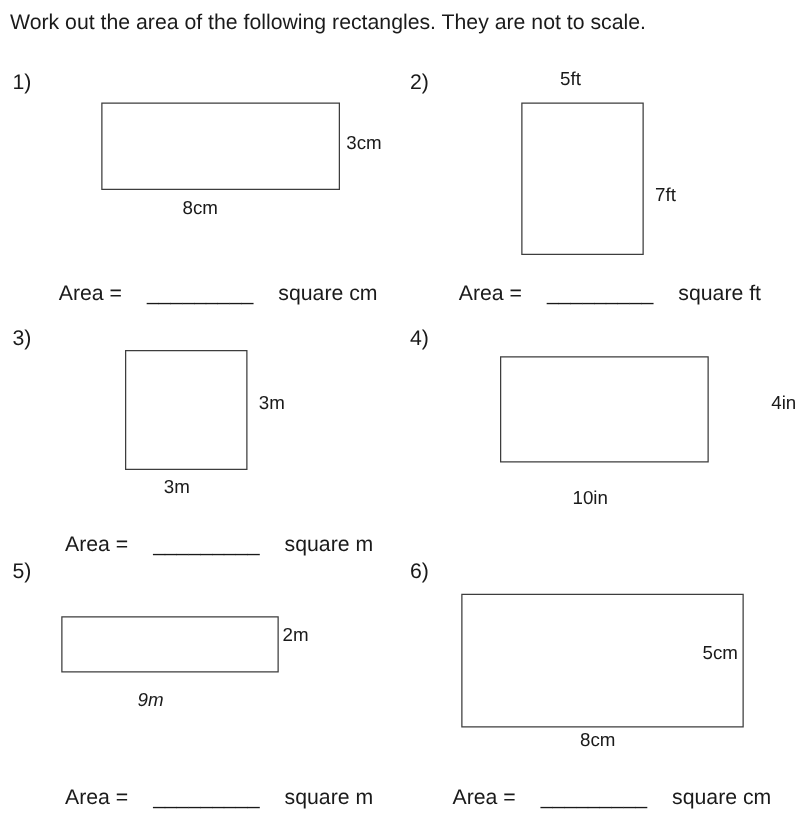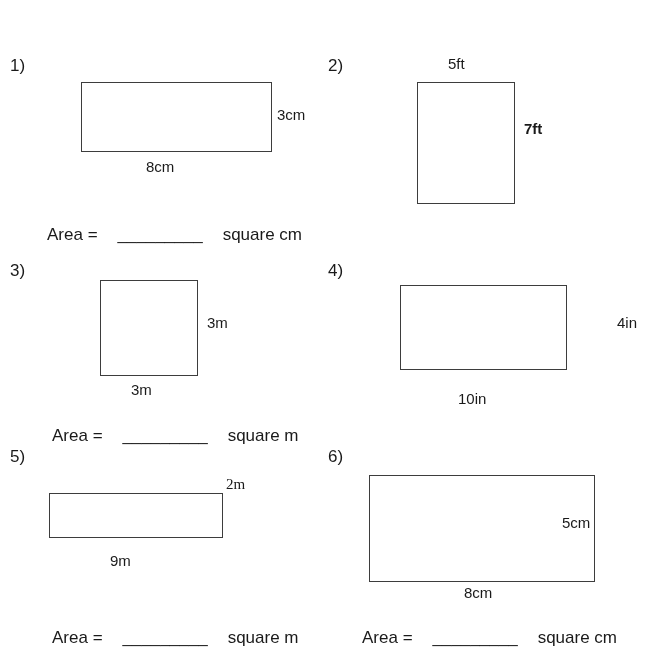--- a/index.html
+++ b/index.html
@@ -54,56 +54,60 @@
   #r2 { left: 417px; top: 82px;  width: 98px;  height: 122px; }
   #r3 { left: 100px; top: 280px; width: 98px;  height: 96px;  }
   #r4 { left: 400px; top: 285px; width: 167px; height: 85px;  }
   #r5 { left: 49px;  top: 493px; width: 174px; height: 45px;  }
   #r6 { left: 369px; top: 475px; width: 226px; height: 107px; }
 
   
   #l1-right  { left: 277px; top: 106px; }
   #l1-bottom { left: 146px; top: 158px; }
   #l2-top    { left: 448px; top: 55px;  }
-  #l2-right  { left: 524px; top: 120px; font-weight: bold; }
+  #l2-right  { left: 524px; top: 148px; }
   #l3-right  { left: 207px; top: 314px; }
   #l3-bottom { left: 131px; top: 381px; }
   #l4-right  { left: 576px; top: 314px; margin-left: 41px; }
   #l4-bottom { left: 458px; top: 390px; }
-  #l5-right  { left: 226px; top: 476px; font-family: Liberation Serif, serif; }
-  #l5-bottom { left: 110px; top: 552px; }
+  #l5-right  { left: 226px; top: 500px; }
+  #l5-bottom { left: 110px; top: 552px; font-style: italic; }
   #l6-right  { left: 562px; top: 514px; }
   #l6-bottom { left: 464px; top: 584px; }
 
   
   #a1 { left: 47px;  top: 225px; }
   #a2 { left: 367px; top: 225px; }
   #a3 { left: 52px;  top: 426px; }
   #a4 { left: 367px; top: 426px; }
   #a5 { left: 52px;  top: 628px; }
   #a6 { left: 362px; top: 628px; }
 </style>
 </head>
 <body>
 
 <div id="page">
 
+  <div class="title">Work out the area of the following rectangles. They are not to scale.</div>
 
   <span class="num" id="p1-num">1)</span>
   <div class="rect" id="r1"></div>
   <span class="dim" id="l1-right">3cm</span>
   <span class="dim" id="l1-bottom">8cm</span>
   <div class="area-line" id="a1">
     <span>Area =</span><span class="sp">_________</span><span class="sp">square cm</span>
   </div>
 
   <span class="num" id="p2-num">2)</span>
   <div class="rect" id="r2"></div>
   <span class="dim" id="l2-top">5ft</span>
   <span class="dim" id="l2-right">7ft</span>
+  <div class="area-line" id="a2">
+    <span>Area =</span><span class="sp">_________</span><span class="sp">square ft</span>
+  </div>
 
   <span class="num" id="p3-num">3)</span>
   <div class="rect" id="r3"></div>
   <span class="dim" id="l3-right">3m</span>
   <span class="dim" id="l3-bottom">3m</span>
   <div class="area-line" id="a3">
     <span>Area =</span><span class="sp">_________</span><span class="sp">square m</span>
   </div>
 
   <span class="num" id="p4-num">4)</span>

